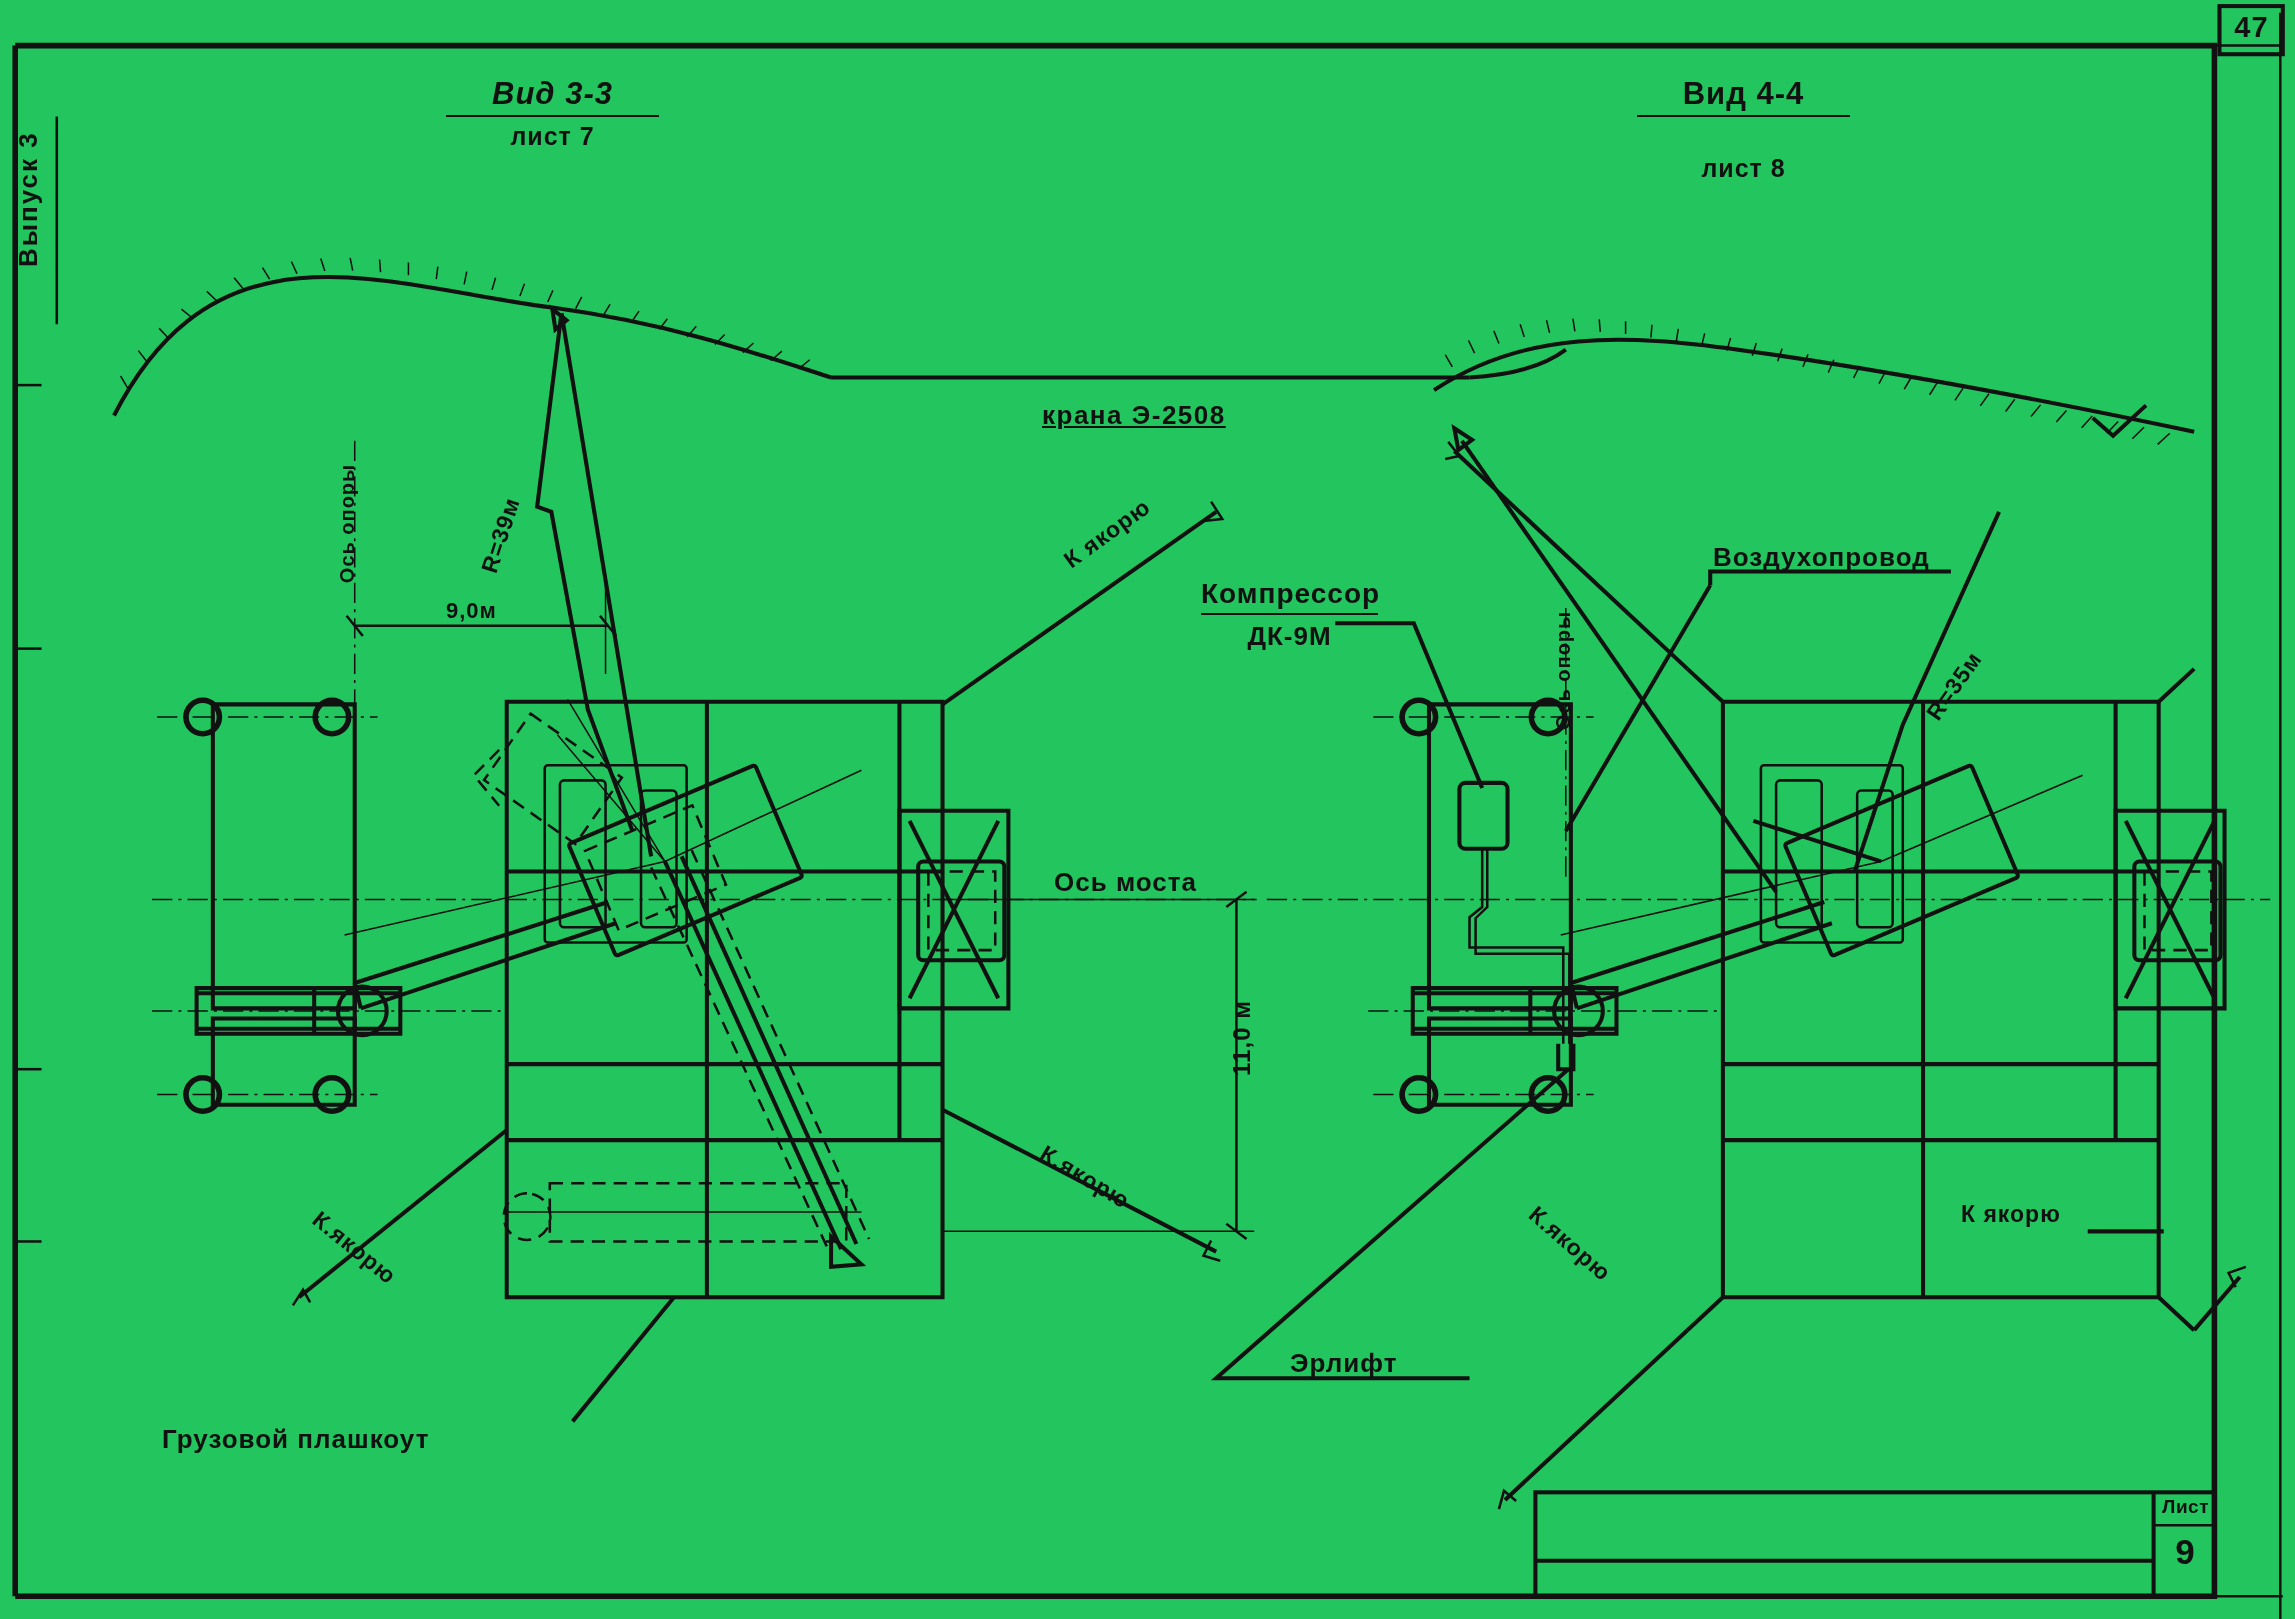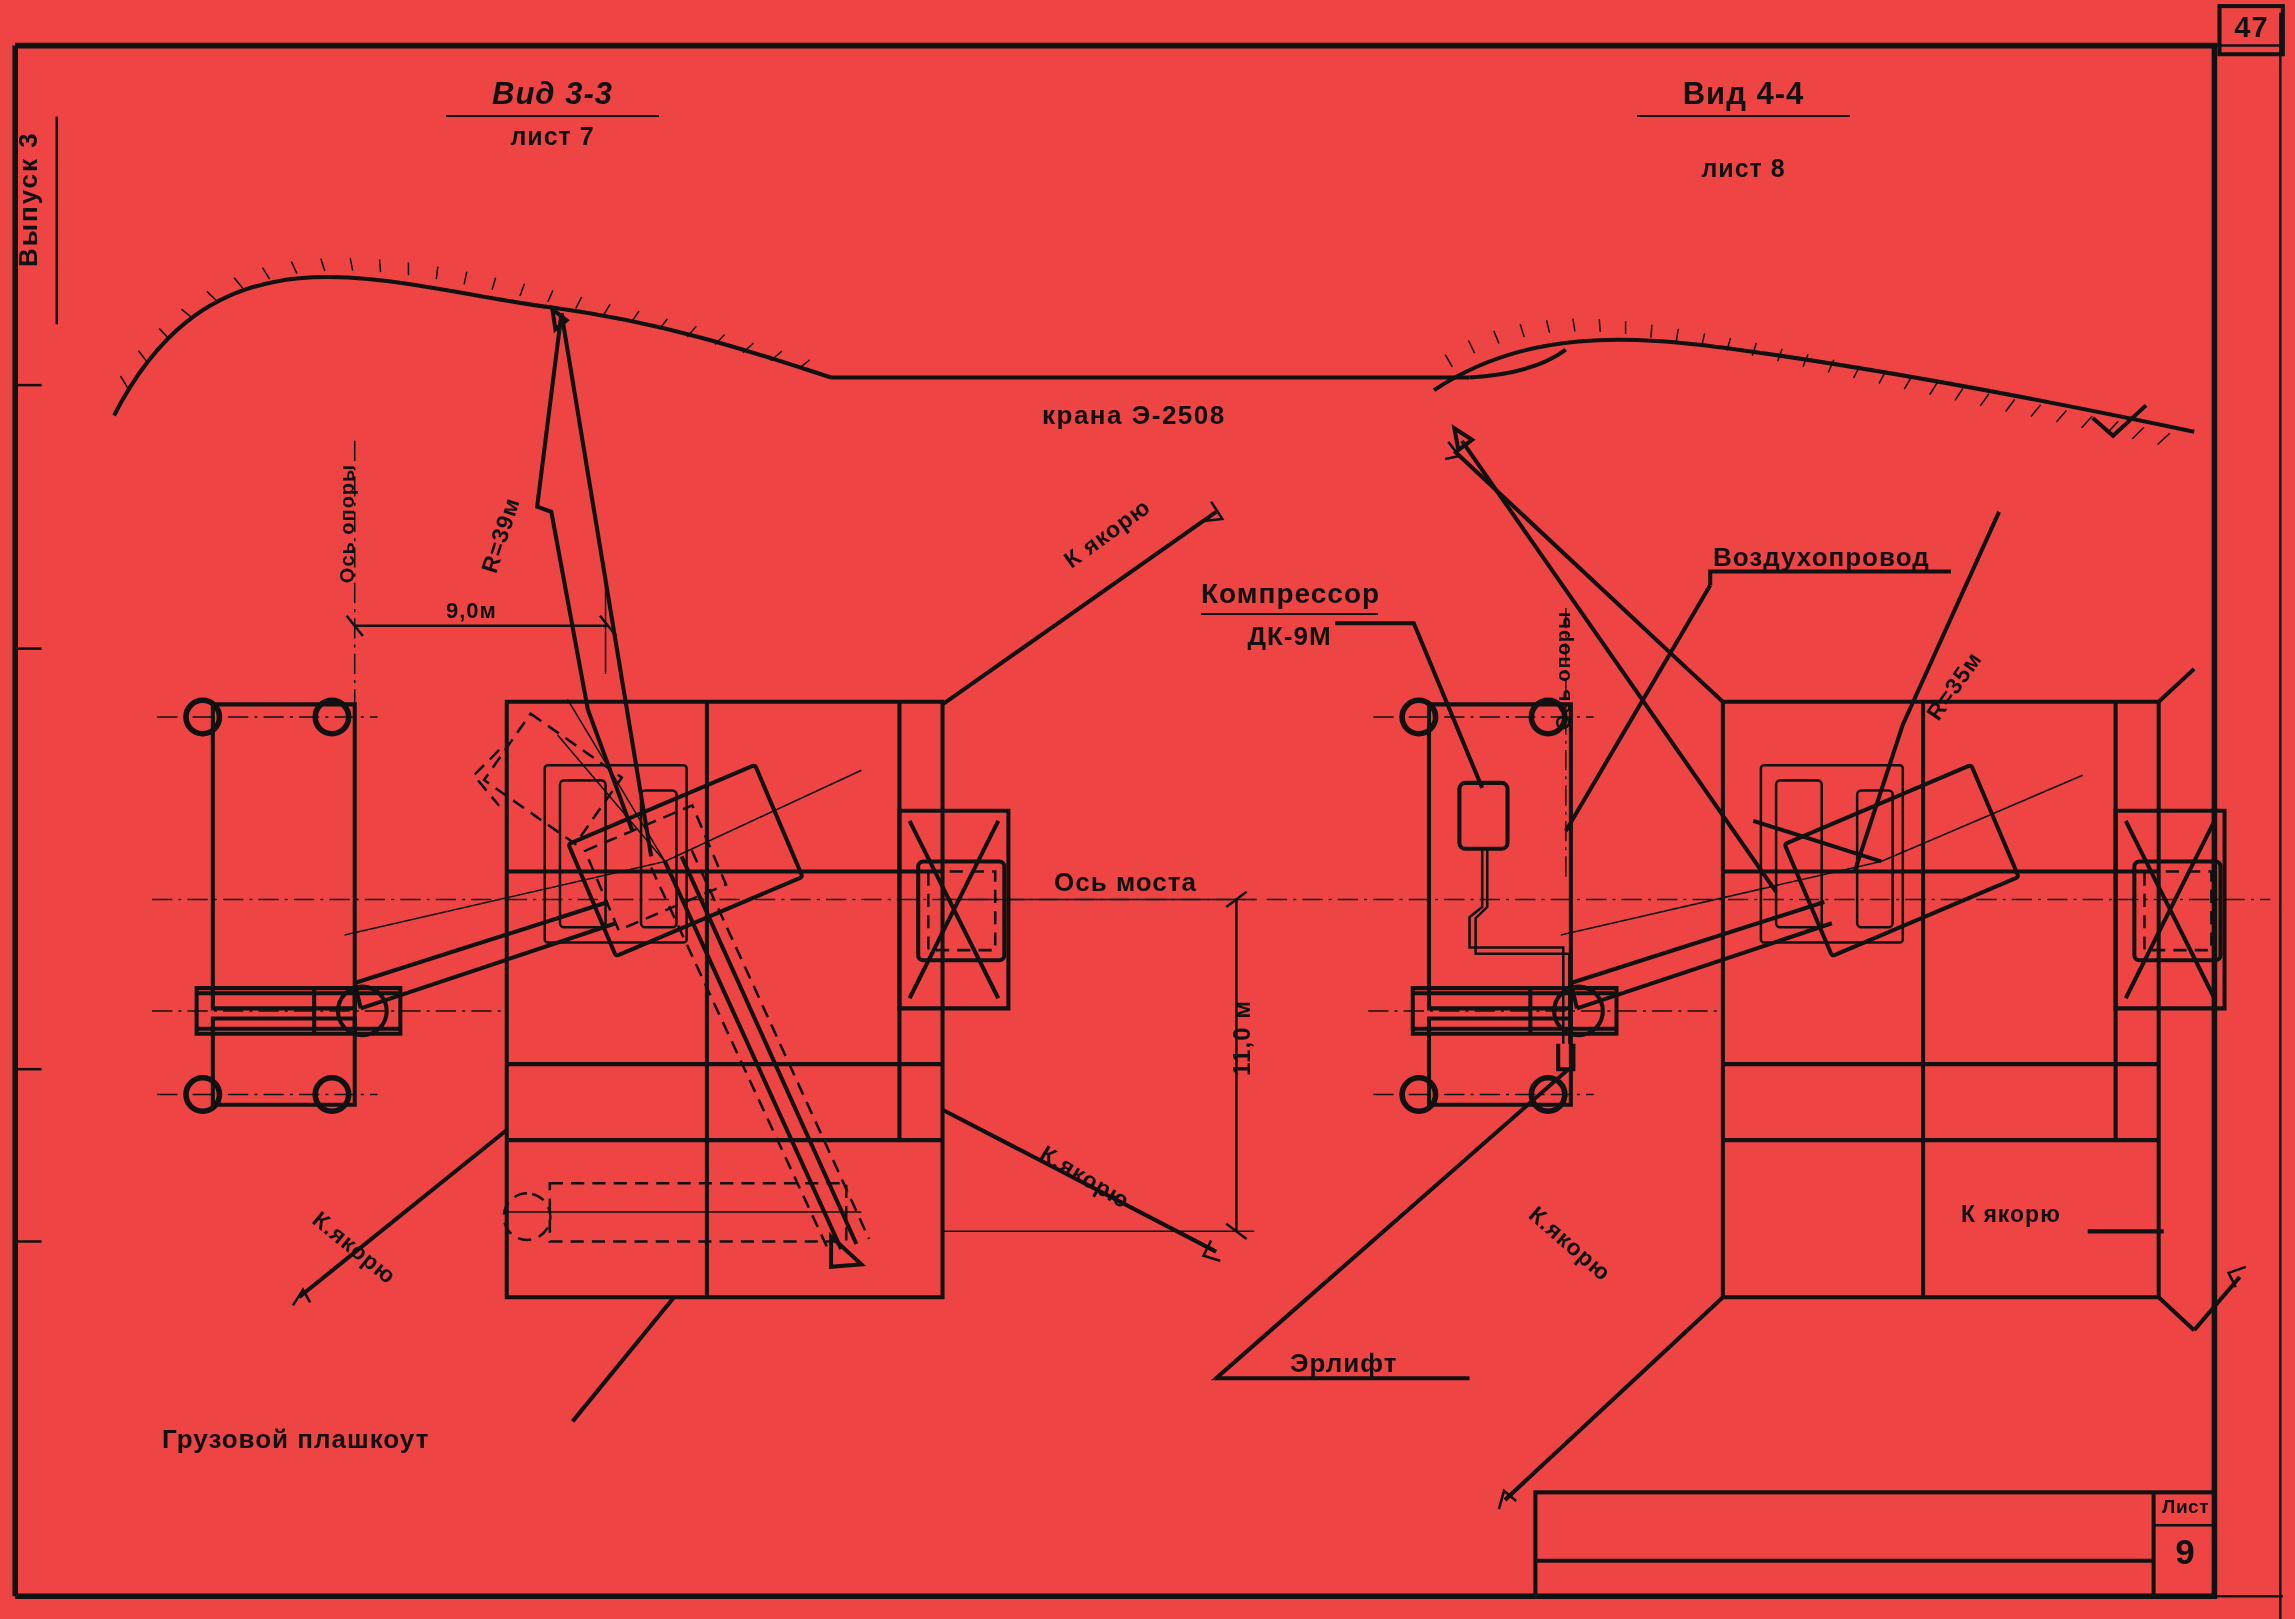--- a/index.html
+++ b/index.html
@@ -1,20 +1,20 @@
 <!DOCTYPE html>
 <html style="font-size:8px"><head>
 <meta charset="utf-8">
 <style>
   html,body{margin:0;padding:0;background:#ffffff;}
   body{font-family:"Liberation Sans", sans-serif;}
   #sheet{
     position:relative;
     width:2295px;height:1619px;
-    background:#ef4444;
+    background:#22c55e;
     overflow:hidden;
   }
   #sheet svg{position:absolute;left:0;top:0;}
   .lbl{
     position:absolute;
     font-family:"Liberation Sans", sans-serif;
     color:#111;
     white-space:nowrap;
     letter-spacing:1px;
     font-weight:700;
@@ -335,21 +335,21 @@
 
   <div class="lbl" style="left:-30px;top:193px;width:117px;text-align:center;font-size:26px;
        transform:rotate(-90deg);letter-spacing:2px;">Выпуск 3</div>
 
   <div class="lbl ctr ul" style="left:446px;top:76px;width:213px;font-size:31px;font-style:italic;">Вид 3-3</div>
   <div class="lbl ctr" style="left:446px;top:122px;width:213px;font-size:25px;">лист 7</div>
 
   <div class="lbl ctr ul" style="left:1637px;top:76px;width:213px;font-size:31px;text-align:center;">Вид 4-4</div>
   <div class="lbl ctr" style="left:1637px;top:122px;width:213px;font-size:25px;margin-top:32px;">лист 8</div>
 
-  <div class="lbl" style="left:1042px;top:400px;font-size:26px;letter-spacing:1.5px;">крана   Э-2508</div>
+  <div class="lbl" style="left:1042px;top:400px;font-size:26px;letter-spacing:1.5px;text-decoration:underline;">крана   Э-2508</div>
 
   <div class="lbl" style="left:284px;top:512px;width:127px;text-align:center;font-size:20px;
        transform:rotate(-90deg);">Ось опоры</div>
 
   <div class="lbl" style="left:1500px;top:659px;width:127px;text-align:center;font-size:20px;
        transform:rotate(-90deg);">Ось опоры</div>
 
   <div class="lbl" style="left:476px;top:568px;font-size:23px;transform:rotate(-72deg);
        transform-origin:left top;">R=39м</div>
 

